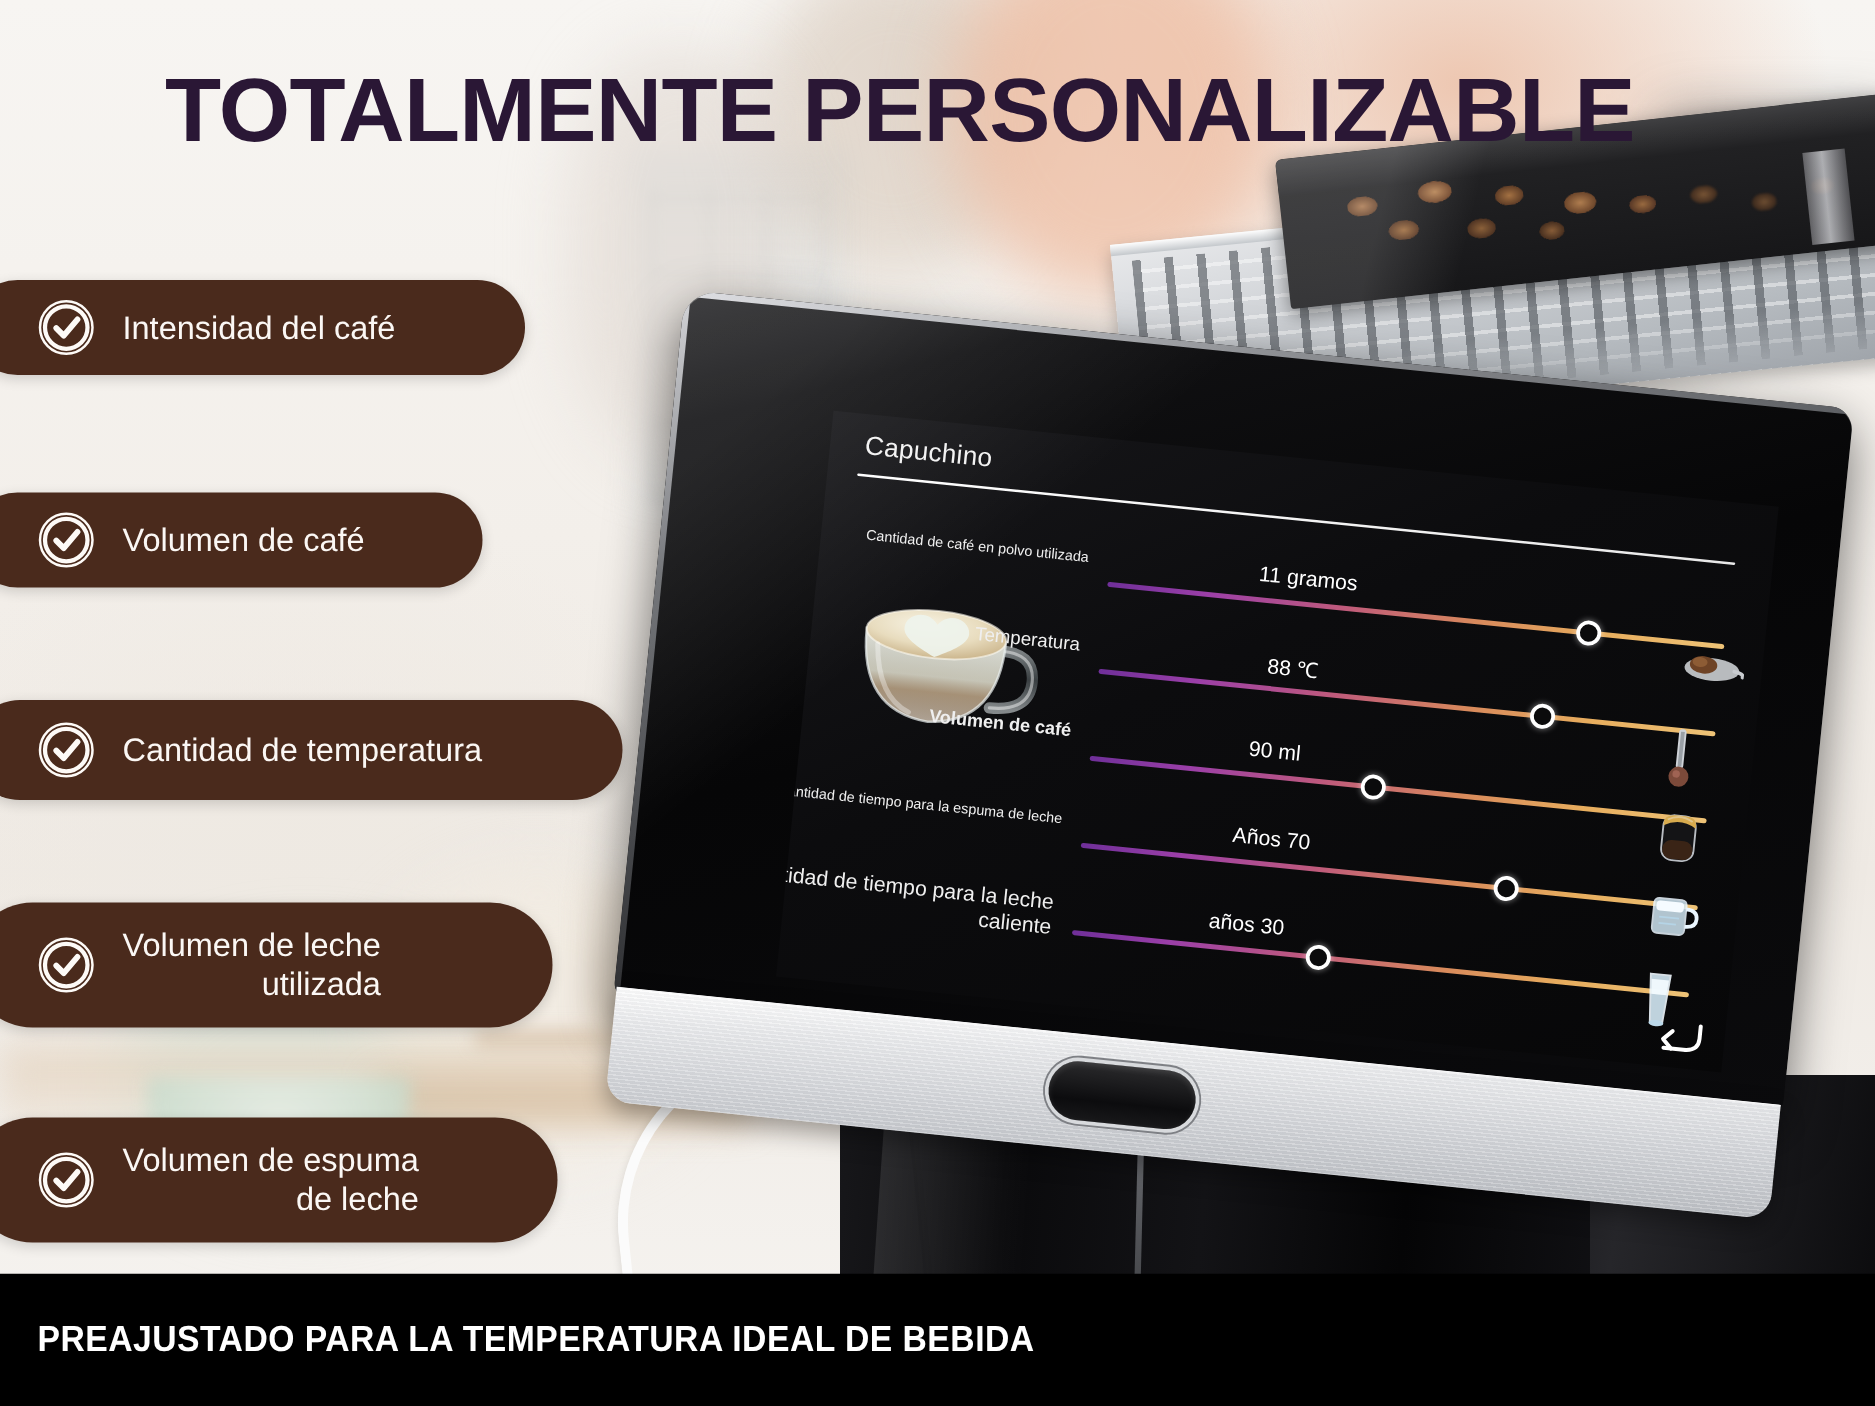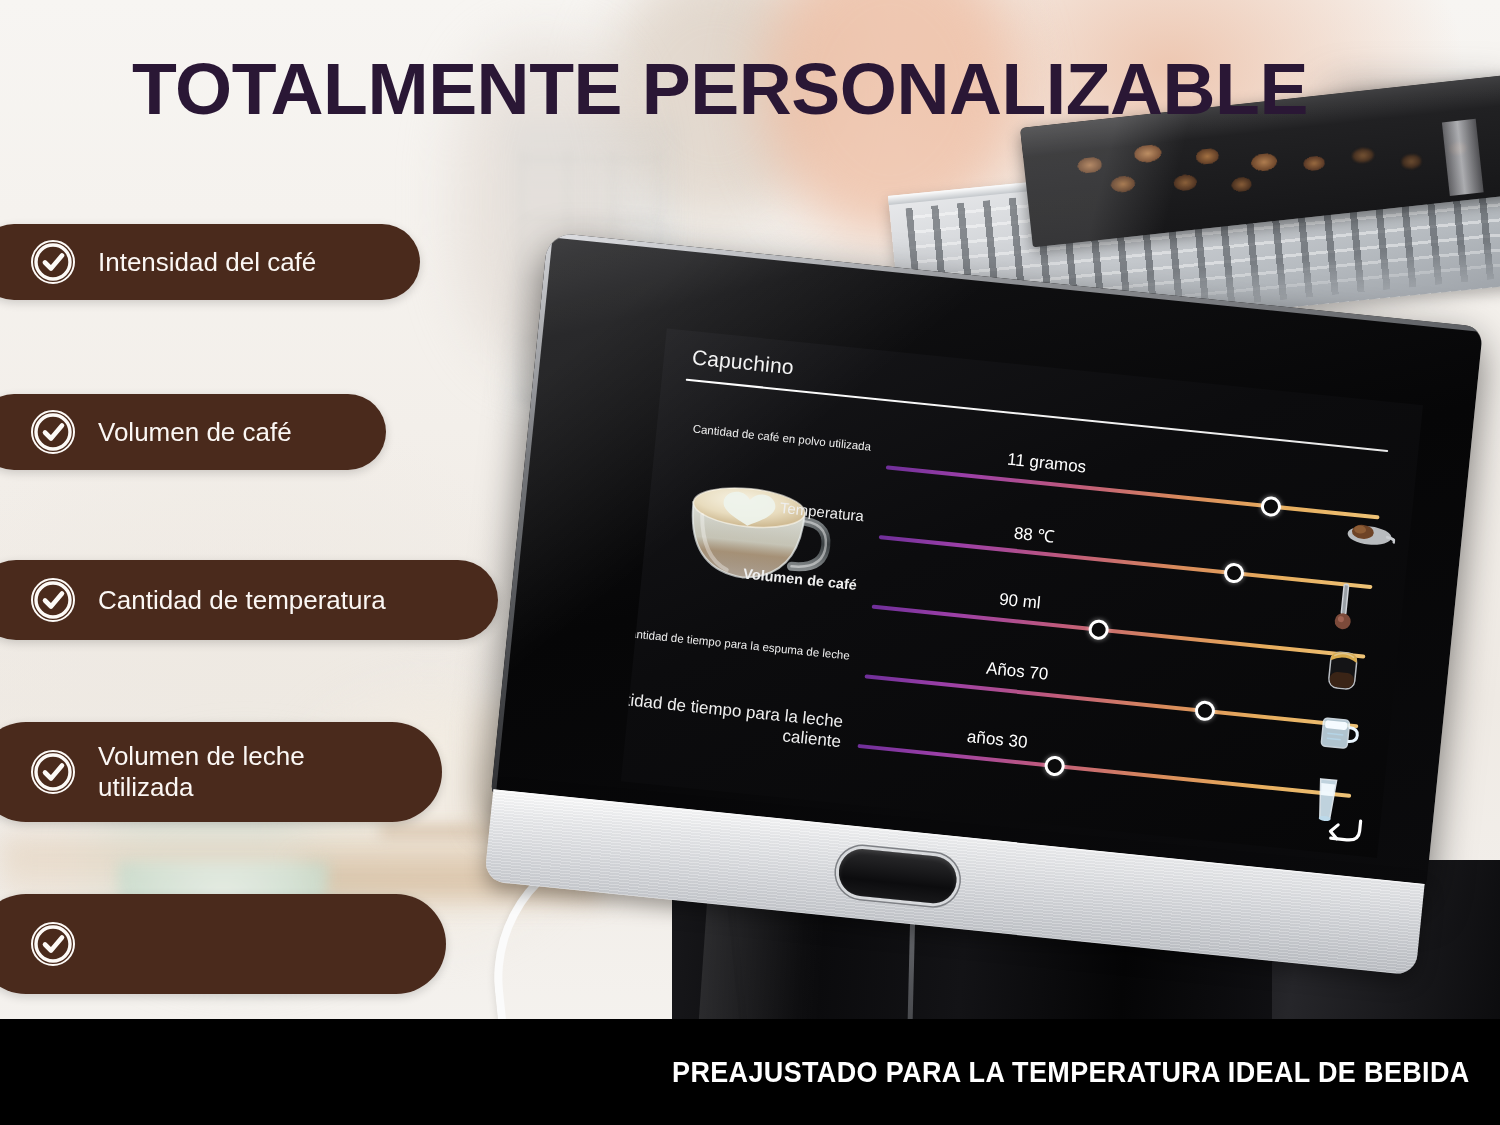--- a/index.html
+++ b/index.html
@@ -294,32 +294,32 @@
     background:#4a2a1c;
     border-radius:60px;
     display:flex; align-items:center;
     padding:0 34px 0 54px;
     box-shadow:0 3px 10px rgba(0,0,0,.16);
   }
   .pill .check {
     flex:0 0 auto; width:46px; height:46px; margin-right:22px; position:relative;
   }
   .pill .label {
-    color:#fbf7f4; font-size:26px; line-height:1.18; white-space:pre-line;
+    color:#fbf7f4; font-size:26px; line-height:1.18; white-space:pre-line;text-align:right;
   }
   .p1 { top:224px; height:76px; width:444px; }
   .p2 { top:394px; height:76px; width:410px; }
   .p3 { top:560px; height:80px; width:522px; }
   .p4 { top:722px; height:100px; width:466px; }
   .p5 { top:894px; height:100px; width:470px; }
 
   
   #banner {
     position:absolute; left:0; bottom:0; width:1500px; height:106px;
-    background:#000; display:flex; align-items:center; justify-content:flex-end;
+    background:#000; display:flex; align-items:center; justify-content:flex-start;
   }
   #banner .txt {
     color:#fff; font-size:29px; font-weight:bold; letter-spacing:.4px;
     transform:scaleX(.93); transform-origin:center;
   }
 </style>
 </head>
 <body>
 
 <div id="scene">
@@ -569,18 +569,20 @@
   </div>
 
   <div class="pill p5">
     <span class="check">
       <svg width="46" height="46" viewBox="0 0 46 46">
         <circle cx="23" cy="23" r="21" fill="none" stroke="#fdfaf7" stroke-width="2"></circle>
         <circle cx="23" cy="23" r="17" fill="none" stroke="#fdfaf7" stroke-width="3.4"></circle>
         <path d="M15 23.5 l6 6 l11 -13" fill="none" stroke="#fdfaf7" stroke-width="4.6" stroke-linecap="round" stroke-linejoin="round"></path>
       </svg>
     </span>
+    <span class="label">Volumen de espuma
+de leche</span>
   </div>
 </div>
 
 <div id="banner">
   <div class="txt">PREAJUSTADO PARA LA TEMPERATURA IDEAL DE BEBIDA</div>
 </div>
 
 </body></html>

